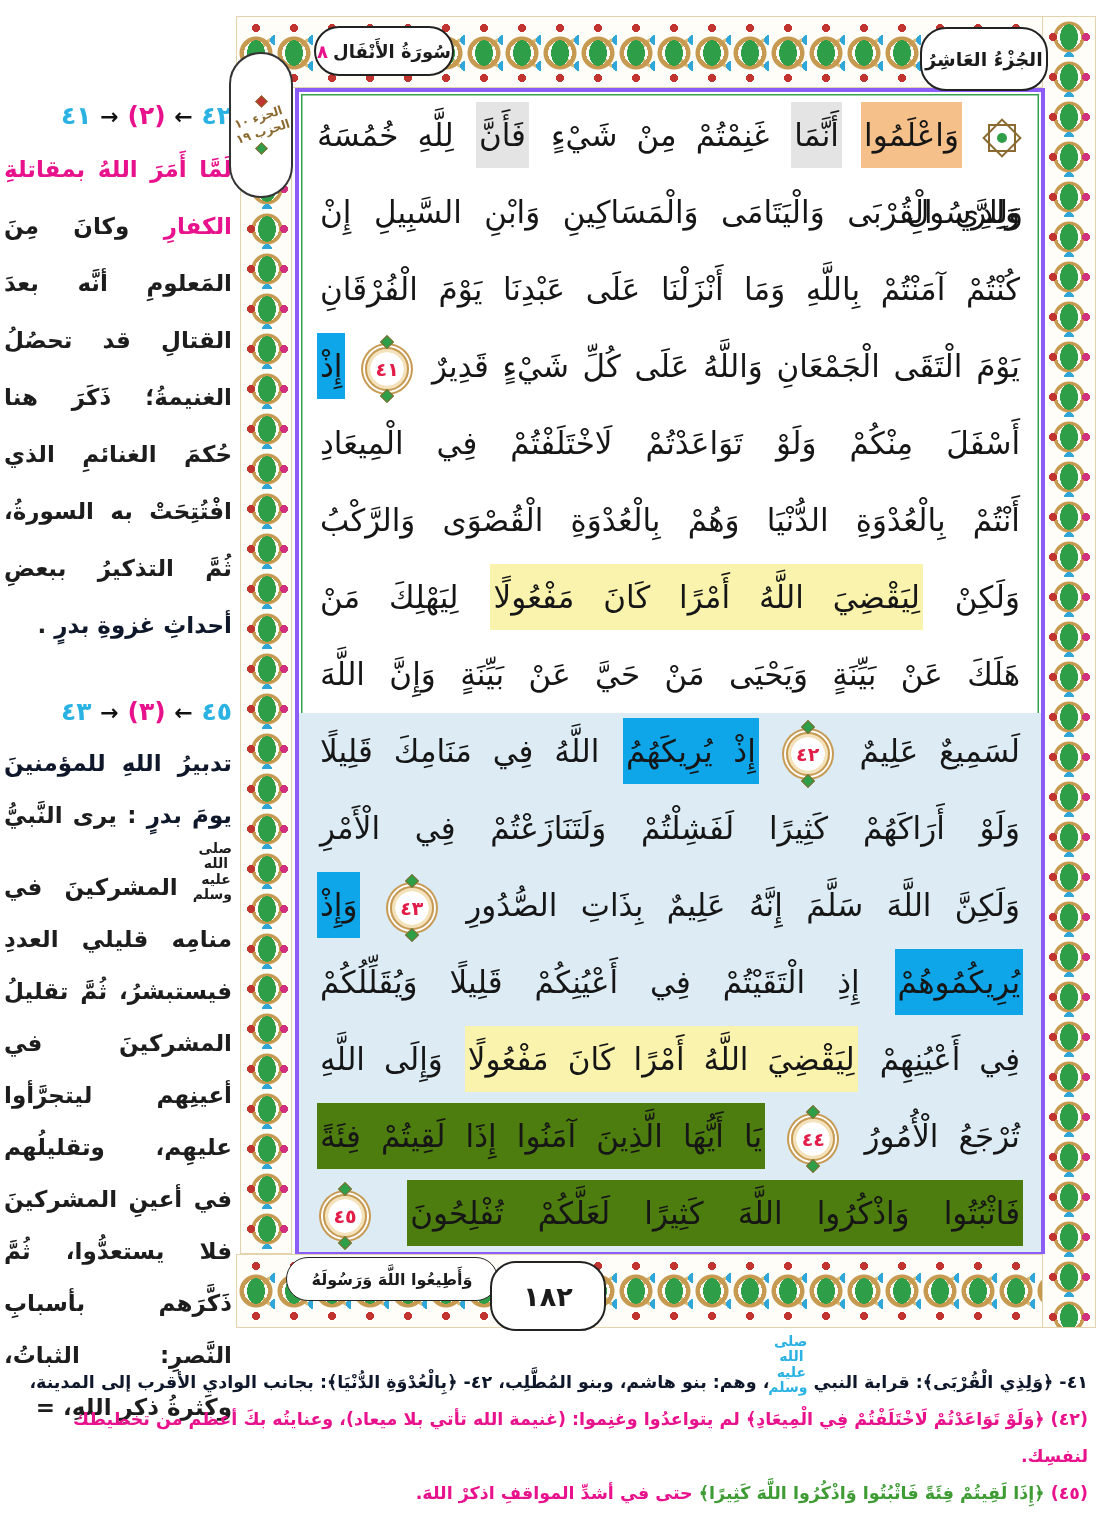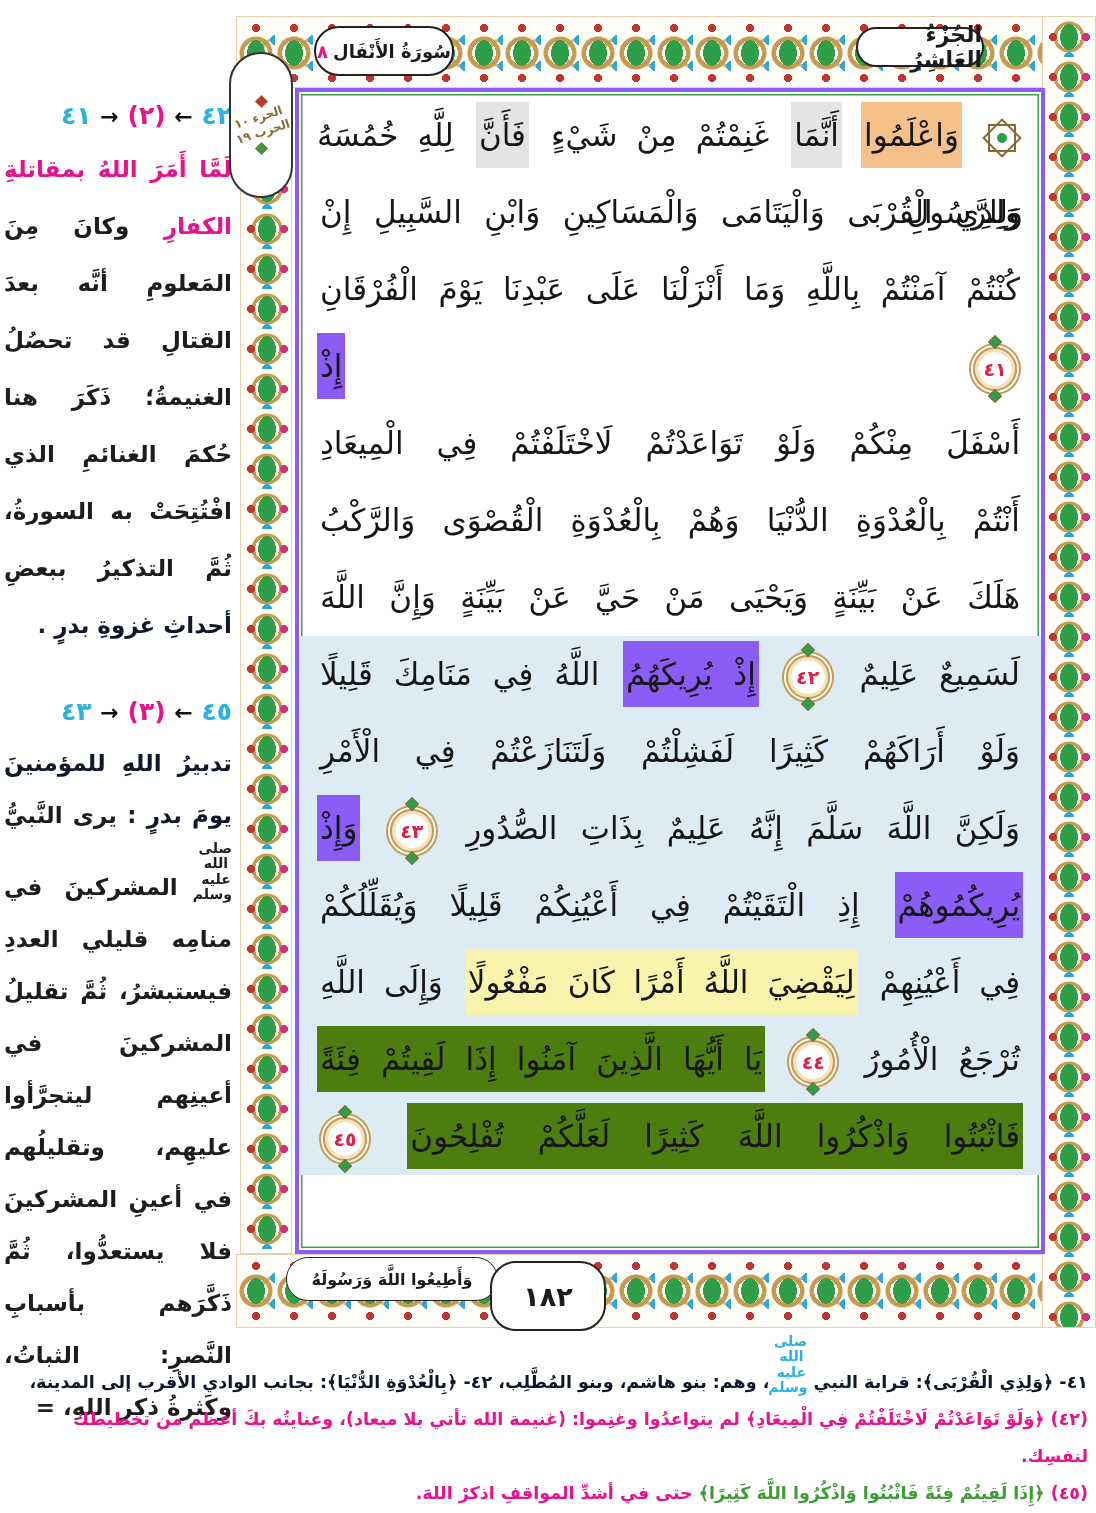--- a/index.html
+++ b/index.html
@@ -32,21 +32,21 @@
   .band-top    { left:236px; top:16px;   width:860px; height:72px; }
   .band-bottom { left:236px; top:1254px; width:860px; height:74px; }
   .band-left   { left:240px; top:88px;   width:52px;  height:1166px; }
   .band-right  { left:1042px; top:16px;  width:54px;  height:1312px; }
 
   
   .cartouche { position:absolute; background:#fff; border:2px solid #222; border-radius:26px;
                display:flex; align-items:center; justify-content:center; z-index:6;
                font-weight:bold; color:#1b1b1b; }
   .surah-cartouche { left:314px; top:26px; width:140px; height:50px; font-size:18px; gap:5px; }
-  .juz-cartouche   { left:856px; top:27px; width:128px; height:40px; font-size:22px; }
+  .juz-cartouche   { left:920px; top:27px; width:128px; height:64px; font-size:19px; }
   .page-num   { left:490px; top:1261px; width:116px; height:70px; font-size:27px; letter-spacing:2px; }
   .catchword  { left:286px; top:1257px; width:212px; height:44px; font-size:16px; border-width:1.5px; }
   .magenta-num { color:#e8128c; }
 
   
   .hizb-capsule { position:absolute; left:229px; top:52px; width:64px; height:146px; z-index:7;
                   background:#fff; border:2px solid #333; border-radius:32px;
                   display:flex; flex-direction:column; align-items:center; justify-content:center; gap:4px; }
   .hizb-dot { width:9px; height:9px; background:#2f9e48; border:1.5px solid #8a6a30; transform:rotate(45deg); }
   .hizb-dot.red { background:#c23430; }
@@ -58,21 +58,21 @@
                  background:#fff; border:4px solid #8b5cf6;
                  box-shadow: inset 0 0 0 2px #fff, inset 0 0 0 3.5px #35a14c; z-index:2; }
   .qsection { padding:0 18px; }
   .qsection.white { padding-top:5px; }
   .qsection.blue  { background:#dcebf4; }
   .qline { direction:rtl; font-size:31px; color:#161616; height:77px; line-height:77px;
            text-align:justify; text-align-last:justify; }
   .qline .seg { padding:15px 3px; }
   .seg.hl-orange { background:#f5c089; }
   .seg.hl-gray   { background:#e4e4e4; }
-  .seg.hl-pink   { background:#8b5cf6; }
+  .seg.hl-pink   { background:#0ea5e9; }
   .seg.hl-yellow { background:#faf3ad; }
   .seg.hl-green  { background:#4d7c0f; }
 
   
   .rub { position:relative; display:inline-block; width:38px; height:38px; vertical-align:middle; margin:0 2px; }
   .rub::before, .rub::after { content:""; position:absolute; inset:5px; border:2.5px solid #8a6a30; background:transparent; }
   .rub::after { transform:rotate(45deg); }
   .rub i { position:absolute; inset:14px; background:#2f9e48; border-radius:50%; }
 
   
@@ -138,23 +138,24 @@
       <span>الحزب ١٩</span>
     </div>
     <span class="hizb-dot"></span>
   </div>
 
   <main class="quran-frame">
     <div id="quran-white" class="qsection white">
         <div class="qline"><span class="rub"><i></i></span> <span class="seg hl-orange">وَاعْلَمُوا</span> <span class="seg hl-gray">أَنَّمَا</span> <span class="seg plain">غَنِمْتُمْ مِنْ شَيْءٍ</span> <span class="seg hl-gray">فَأَنَّ</span> <span class="seg plain">لِلَّهِ خُمُسَهُ وَلِلرَّسُولِ</span> </div>
         <div class="qline"><span class="seg plain">وَلِذِي الْقُرْبَى وَالْيَتَامَى وَالْمَسَاكِينِ وَابْنِ السَّبِيلِ إِنْ</span> </div>
         <div class="qline"><span class="seg plain">كُنْتُمْ آمَنْتُمْ بِاللَّهِ وَمَا أَنْزَلْنَا عَلَى عَبْدِنَا يَوْمَ الْفُرْقَانِ</span> </div>
-        <div class="qline"> <span class="vbadge"><b>٤١</b></span> <span class="seg hl-pink">إِذْ</span> </div>
+        <div class="qline"><span class="seg plain">يَوْمَ الْتَقَى الْجَمْعَانِ وَاللَّهُ عَلَى كُلِّ شَيْءٍ قَدِيرٌ</span> <span class="vbadge"><b>٤١</b></span> <span class="seg hl-pink">إِذْ</span> </div>
         <div class="qline"><span class="seg plain">أَسْفَلَ مِنْكُمْ وَلَوْ تَوَاعَدْتُمْ لَاخْتَلَفْتُمْ فِي الْمِيعَادِ</span> </div>
         <div class="qline"><span class="seg plain">أَنْتُمْ بِالْعُدْوَةِ الدُّنْيَا وَهُمْ بِالْعُدْوَةِ الْقُصْوَى وَالرَّكْبُ</span> </div>
+        <div class="qline"><span class="seg plain">وَلَكِنْ</span> <span class="seg hl-yellow">لِيَقْضِيَ اللَّهُ أَمْرًا كَانَ مَفْعُولًا</span> <span class="seg plain">لِيَهْلِكَ مَنْ</span> </div>
         <div class="qline"><span class="seg plain">هَلَكَ عَنْ بَيِّنَةٍ وَيَحْيَى مَنْ حَيَّ عَنْ بَيِّنَةٍ وَإِنَّ اللَّهَ</span> </div>
       </div>
     <div id="quran-blue" class="qsection blue">
         <div class="qline"><span class="seg plain">لَسَمِيعٌ عَلِيمٌ</span> <span class="vbadge"><b>٤٢</b></span> <span class="seg hl-pink">إِذْ يُرِيكَهُمُ</span> <span class="seg plain">اللَّهُ فِي مَنَامِكَ قَلِيلًا</span> </div>
         <div class="qline"><span class="seg plain">وَلَوْ أَرَاكَهُمْ كَثِيرًا لَفَشِلْتُمْ وَلَتَنَازَعْتُمْ فِي الْأَمْرِ</span> </div>
         <div class="qline"><span class="seg plain">وَلَكِنَّ اللَّهَ سَلَّمَ إِنَّهُ عَلِيمٌ بِذَاتِ الصُّدُورِ</span> <span class="vbadge"><b>٤٣</b></span> <span class="seg hl-pink">وَإِذْ</span> </div>
         <div class="qline"><span class="seg hl-pink">يُرِيكُمُوهُمْ</span> <span class="seg plain">إِذِ الْتَقَيْتُمْ فِي أَعْيُنِكُمْ قَلِيلًا وَيُقَلِّلُكُمْ</span> </div>
         <div class="qline"><span class="seg plain">فِي أَعْيُنِهِمْ</span> <span class="seg hl-yellow">لِيَقْضِيَ اللَّهُ أَمْرًا كَانَ مَفْعُولًا</span> <span class="seg plain">وَإِلَى اللَّهِ</span> </div>
         <div class="qline"><span class="seg plain">تُرْجَعُ الْأُمُورُ</span> <span class="vbadge"><b>٤٤</b></span> <span class="seg hl-green">يَا أَيُّهَا الَّذِينَ آمَنُوا إِذَا لَقِيتُمْ فِئَةً</span> </div>
         <div class="qline"><span class="seg hl-green">فَاثْبُتُوا وَاذْكُرُوا اللَّهَ كَثِيرًا لَعَلَّكُمْ تُفْلِحُونَ</span> <span class="vbadge"><b>٤٥</b></span> </div>

